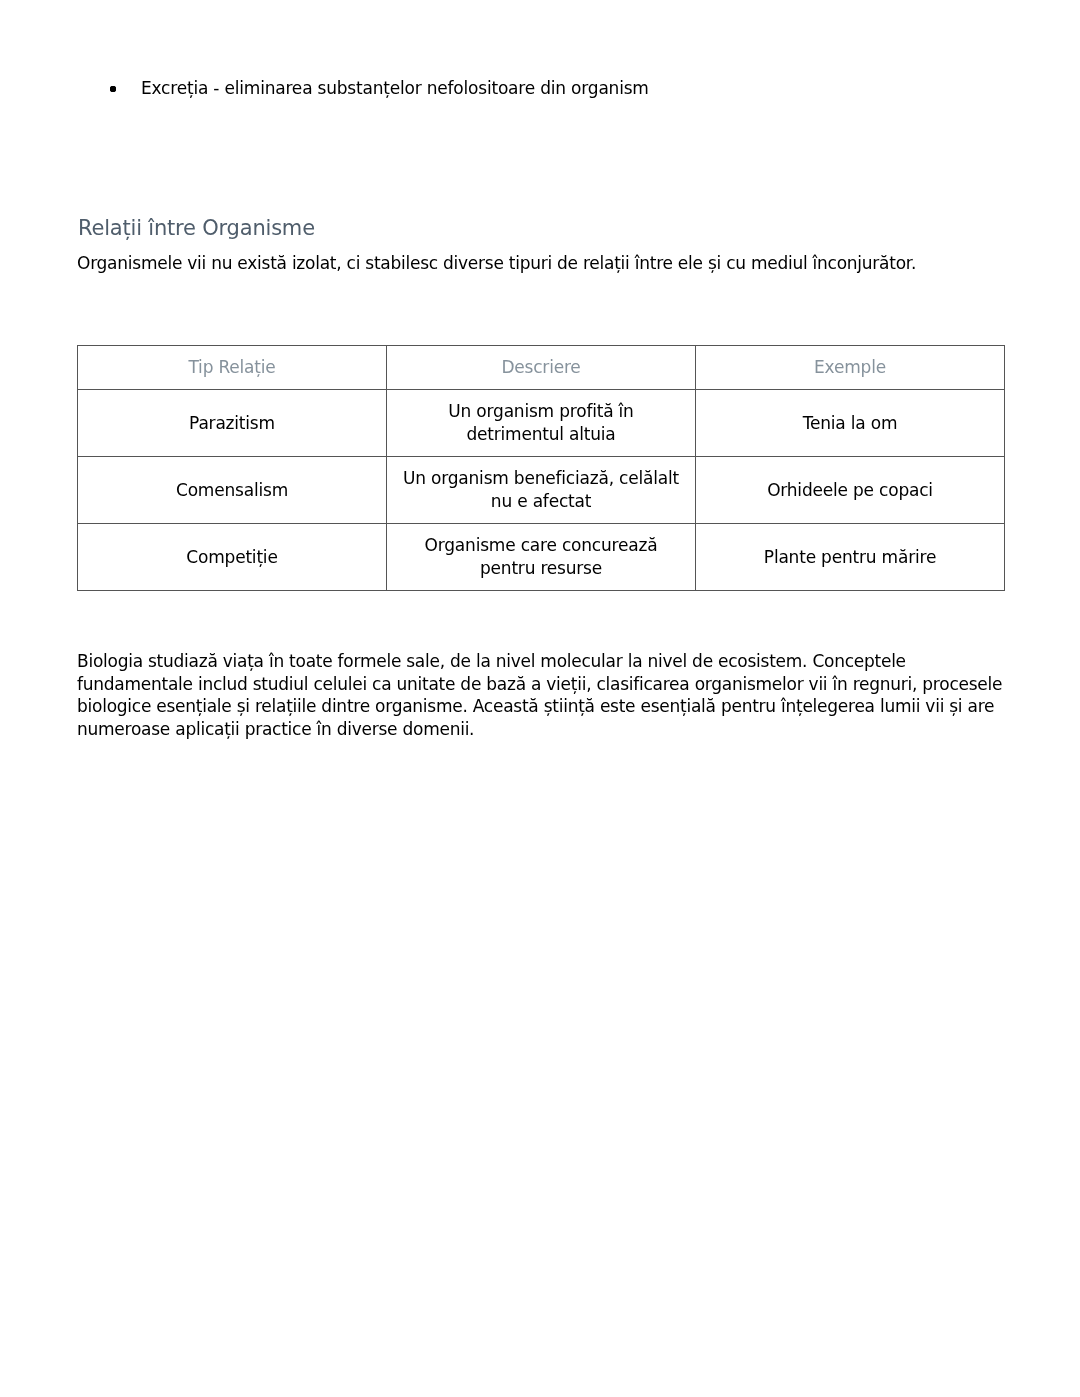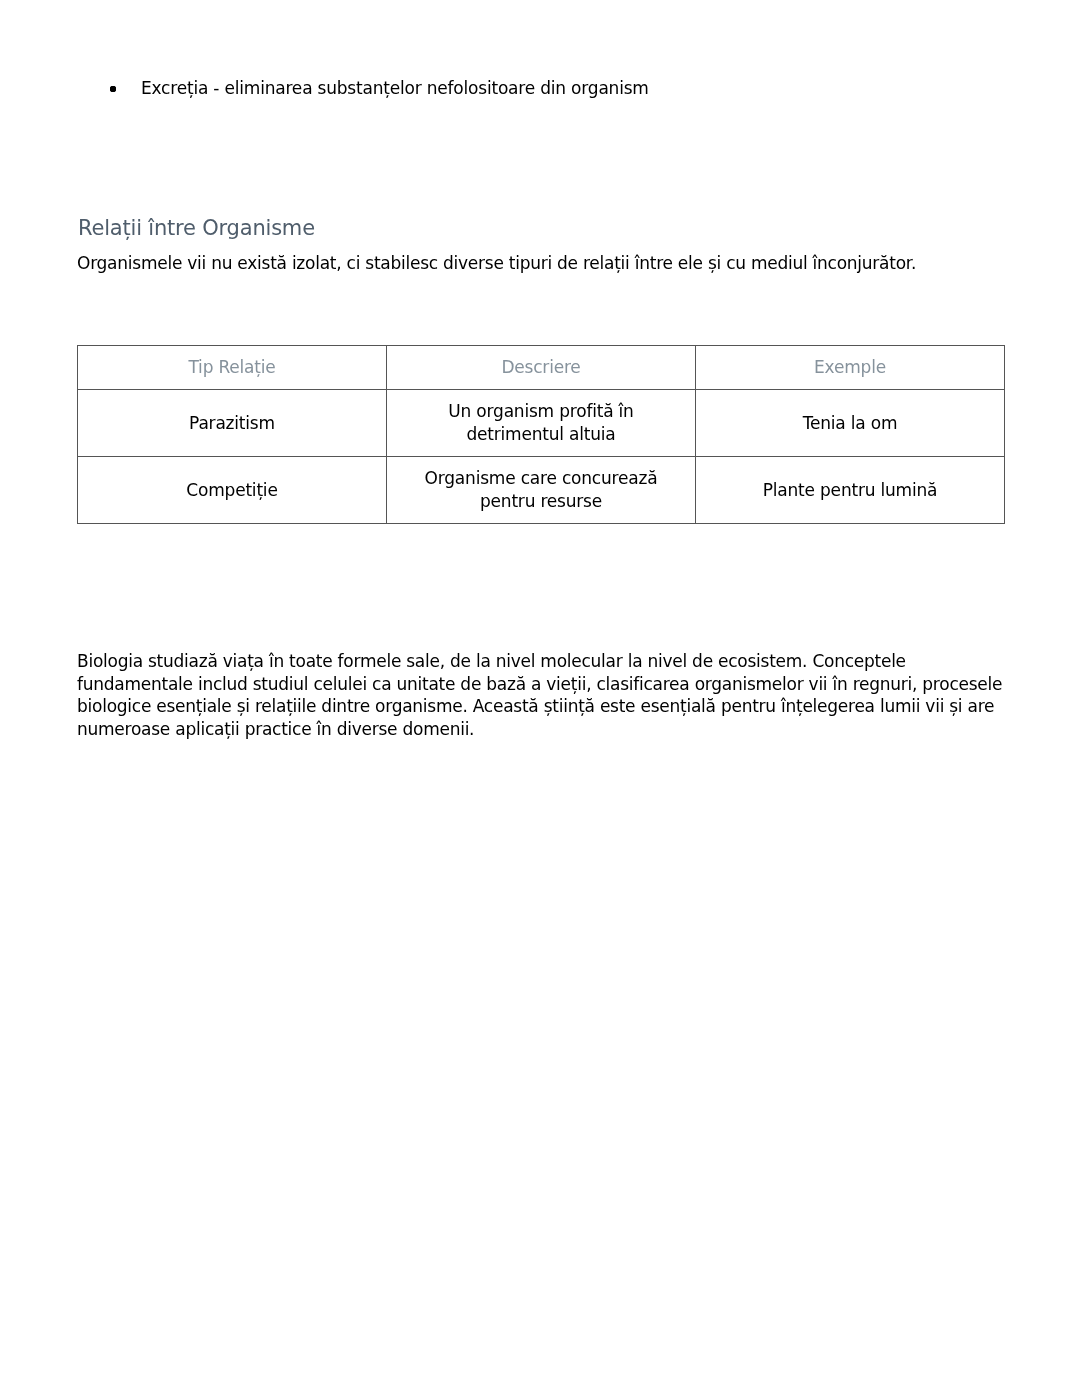--- a/index.html
+++ b/index.html
@@ -143,22 +143,27 @@
         <th>Exemple</th>
       </tr>
     </thead>
     <tbody>
       <tr class="row-tall">
         <td>Parazitism</td>
         <td>Un organism profită în detrimentul altuia</td>
         <td>Tenia la om</td>
       </tr>
       <tr class="row-tall">
+        <td>Comensalism</td>
+        <td>Un organism beneficiază, celălalt nu e afectat</td>
+        <td>Orhideele pe copaci</td>
+      </tr>
+      <tr class="row-tall">
         <td>Competiție</td>
         <td>Organisme care concurează pentru resurse</td>
-        <td>Plante pentru lumină</td>
+        <td>Plante pentru mărire</td>
       </tr>
     </tbody>
   </table>
 
   <p class="summary">Biologia studiază viața în toate formele sale, de la nivel molecular la nivel de ecosistem. Conceptele fundamentale includ studiul celulei ca unitate de bază a vieții, clasificarea organismelor vii în regnuri, procesele biologice esențiale și relațiile dintre organisme. Această știință este esențială pentru înțelegerea lumii vii și are numeroase aplicații practice în diverse domenii.</p>
 
 </div>
 
 </body></html>

